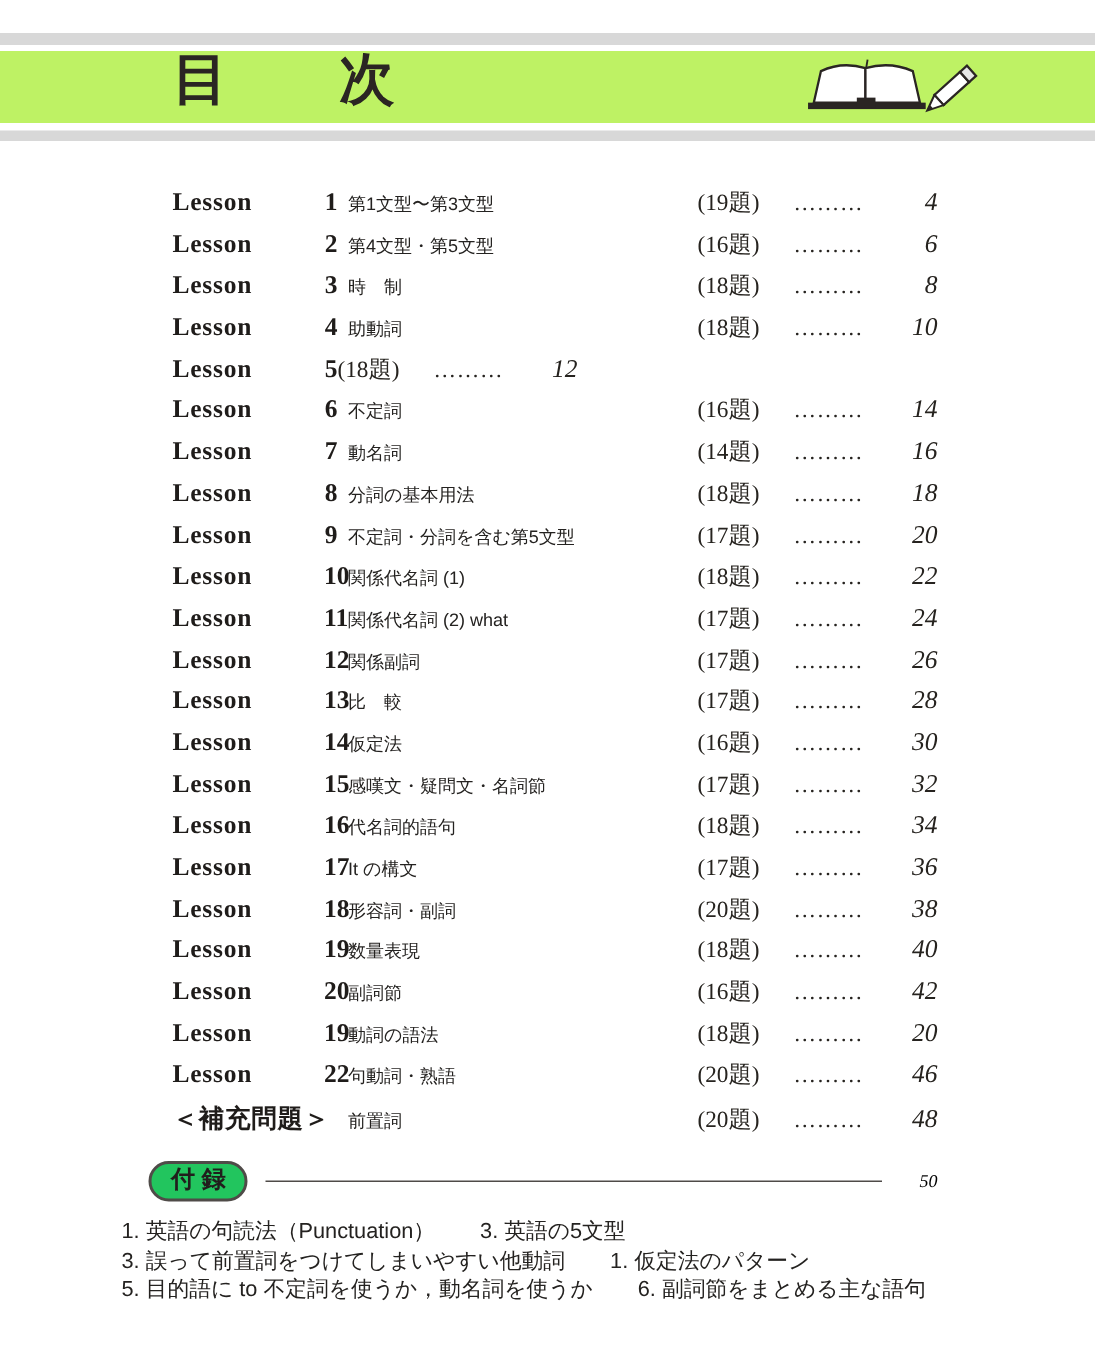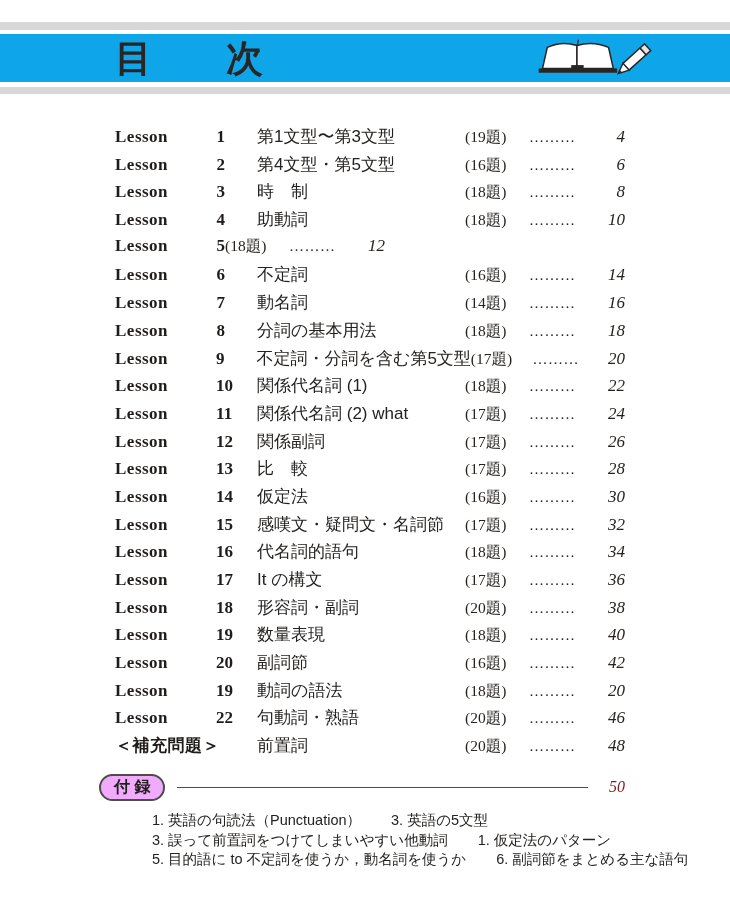--- a/index.html
+++ b/index.html
@@ -3,51 +3,51 @@
 <meta charset="utf-8">
 <style>
   html,body{margin:0;padding:0;background:#ffffff;}
   .page{position:relative;width:730px;height:900px;background:#ffffff;overflow:hidden;
         font-family:"Liberation Sans",sans-serif;color:#211e1c;}
 
   
   .bar-thin{background:#d8d8d8;width:730px;}
   .bar-top{margin-top:22px;height:8px;}
   .gap4{height:4px;}
-  .band{height:48px;background:#0ea5e9;display:flex;align-items:center;
+  .band{height:48px;background:#bef264;display:flex;
         justify-content:space-between;padding:0 66px 0 115px;box-sizing:border-box;width:730px;}
   .band h1{margin:0;font-size:37px;line-height:1;font-weight:bold;color:#2a2523;
            font-family:"Liberation Sans",sans-serif;letter-spacing:0;white-space:nowrap;}
   .gap5{height:5px;}
   .bar-bottom{height:7px;}
 
   
   .toc{margin-top:31px;padding:0 105px 0 115px;}
   .toc-row{display:flex;align-items:baseline;height:27.7px;}
   .lblnum{width:110px;display:flex;justify-content:space-between;align-items:baseline;
           font-family:"Liberation Serif",serif;font-weight:bold;font-size:17px;white-space:nowrap;
           color:#1f1c1a;gap:48px;}
   .lbl{letter-spacing:0.5px;}
-  .ttl{flex:1;margin-left:32px;font-family:"Liberation Sans",sans-serif;font-size:17px;
+  .ttl{flex:1;margin-left:7px;font-family:"Liberation Sans",sans-serif;font-size:12px;
        white-space:nowrap;color:#242220;}
   .cnt{width:64px;font-family:"Liberation Serif",serif;font-size:15.5px;white-space:nowrap;
        color:#26231f;}
   .dots{width:60px;font-family:"Liberation Serif",serif;font-size:15px;letter-spacing:0.5px;
         white-space:nowrap;overflow:hidden;color:#26231f;}
   .pg{width:36px;text-align:right;font-family:"Liberation Serif",serif;font-style:italic;
       font-size:17px;color:#26231f;}
 
   
   .appendix-head{display:flex;align-items:center;margin-top:12px;padding:0 105px 0 99px;}
-  .pill{background:#f0abfc;border:2px solid#4f4b48;border-radius:14px;padding:1px 13px 3px;
+  .pill{background:#22c55e;border:2px solid#4f4b48;border-radius:14px;padding:1px 13px 3px;
         font-weight:bold;font-size:16px;color:#211e1c;white-space:nowrap;line-height:1.2;}
   .rule{flex:1;border-top:1.5px solid #4f4b48;margin:0 9px 0 12px;height:0;}
-  .appendix-page{font-family:"Liberation Serif",serif;font-style:italic;font-size:16px;
-                 width:28px;text-align:right;color:#7f1d1d;}
-  .appendix-list{margin-top:10px;padding-left:104px;font-size:14.5px;color:#242220;margin-left:48px;}
+  .appendix-page{font-family:"Liberation Serif",serif;font-style:italic;font-size:12px;
+                 width:28px;text-align:right;color:#000000;}
+  .appendix-list{margin-top:10px;padding-left:81px;font-size:14.5px;color:#242220;}
   .appendix-line{display:flex;gap:30px;align-items:baseline;height:19.5px;white-space:nowrap;}
 </style>
 </head>
 <body>
 
 <div class="page">
 
   <div class="bar-thin bar-top"></div>
   <div class="gap4"></div>
 

